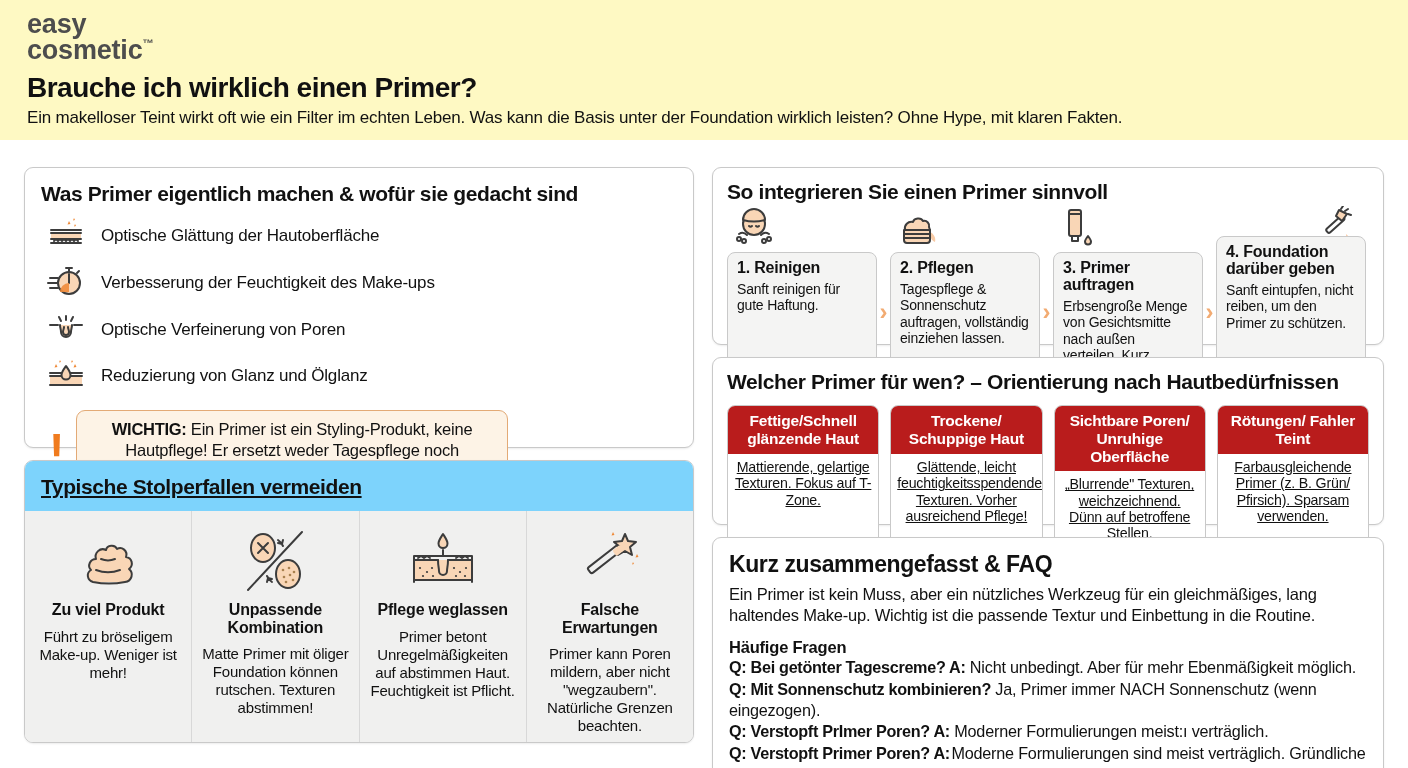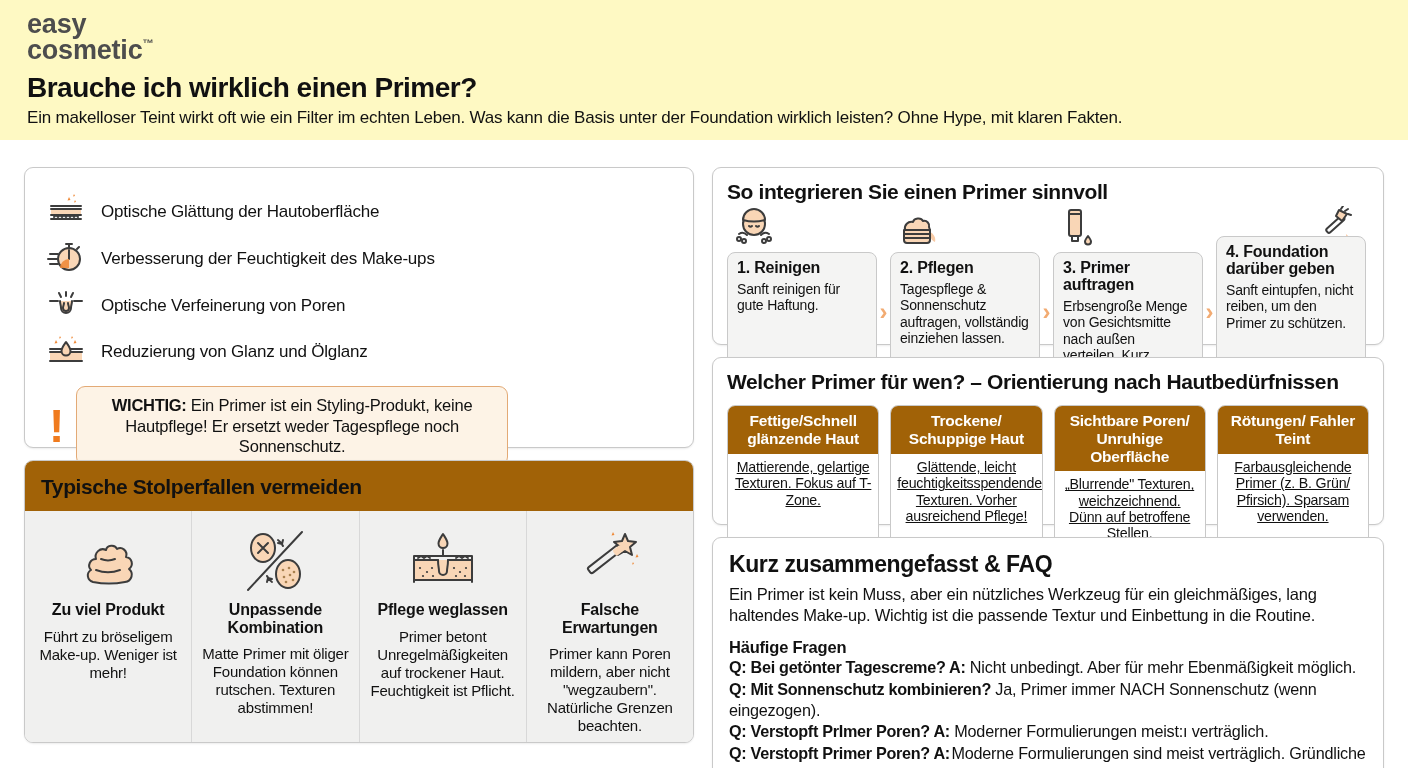--- a/index.html
+++ b/index.html
@@ -33,21 +33,21 @@
   .benefit-label { font-size:17px; }
   .warning-wrap { display:flex; align-items:center; gap:12px; margin-top:14px; padding-left:8px; }
   .warning-bang { color:#f07b1e; font-size:46px; font-weight:bold; line-height:0.8; }
   .warning-box {
     background:#fdf3e6; border:1.5px solid #e3aa76; border-radius:9px;
     padding:8px 14px; font-size:16.5px; text-align:center; width:432px; line-height:1.25;
   }
   .warning-box b { letter-spacing:-0.3px; }
   
   .pitfalls { height:283px; display:flex; flex-direction:column; overflow:hidden; }
-  .pitfalls-head { padding:14px 16px 12px 16px; background:#a16207; }
+  .pitfalls-head { padding:14px 16px 12px 16px; background:#7dd3fc;text-decoration:underline; }
   .pitfalls-body { flex:1; background:#f0f0ef; display:flex; }
   .pitfall-col { flex:1; padding:14px 10px; text-align:center; display:flex; flex-direction:column; align-items:center; }
   .pitfall-col + .pitfall-col { border-left:1px solid #d8d8d8; }
   .pitfall-icon { height:72px; display:flex; align-items:center; justify-content:center; }
   .pitfall-title { font-weight:bold; font-size:16px; margin-top:4px; line-height:1.1; }
   .pitfall-text { font-size:15px; margin-top:9px; line-height:1.2; }
   
   .steps { padding:12px 14px 14px 14px; height:178px; }
   .steps-row { display:flex; align-items:stretch; margin-top:2px; }
   .step { width:150px; display:flex; flex-direction:column; }
@@ -60,21 +60,21 @@
   .step:last-child .step-box { margin-top:-12px; }
   .step-title { font-weight:bold; font-size:16px; line-height:1.05; margin-bottom:4px; }
   .step-text { font-size:14px; line-height:1.18; }
   .step-arrow { width:13px; display:flex; align-items:center; justify-content:center;
     color:#f2ab72; font-size:24px; font-weight:bold; padding-top:30px; }
   
   .skintypes { padding:12px 14px 14px 14px; height:168px; }
   .types-row { display:flex; gap:11px; margin-top:11px; }
   .type-card { flex:1; border:1px solid #c9c9c9; border-radius:8px; overflow:hidden; background:#fff;
     display:flex; flex-direction:column; }
-  .type-head { background:#a16207; color:#fff; font-weight:bold; font-size:15.5px;
+  .type-head { background:#b91c1c; color:#fff; font-weight:bold; font-size:15.5px;
     text-align:center; padding:6px 4px; line-height:1.15; min-height:48px;
     display:flex; align-items:center; justify-content:center; }
   .type-body { font-size:14.2px; text-align:center; padding:5px 6px 7px 6px; line-height:1.15;text-decoration:underline; }
   
   .faq { padding:13px 16px 14px 16px; flex:1; }
   .faq-title { font-size:23px; font-weight:bold; letter-spacing:-0.4px; }
   .faq-intro { font-size:16.5px; margin-top:6px; line-height:1.25; }
   .faq-subhead { font-size:16.5px; font-weight:bold; margin-top:13px; }
   .faq-line { font-size:16.2px; line-height:1.32; }
   .faq-line b { letter-spacing:-0.3px; }
@@ -94,20 +94,21 @@
   </div>
   <div class="page-title">Brauche ich wirklich einen Primer?</div>
   <div class="page-subtitle">Ein makelloser Teint wirkt oft wie ein Filter im echten Leben. Was kann die Basis unter der Foundation wirklich leisten? Ohne Hype, mit klaren Fakten.</div>
 </div>
 
 <div class="main">
 
   <div class="col-left">
 
     <div class="card benefits">
+      <div class="card-title">Was Primer eigentlich machen &amp; wofür sie gedacht sind</div>
       <div class="benefit-list">
         <div class="benefit-row">
           <span>
             <svg width="38" height="36" viewBox="0 0 38 36">
               <path class="orange" d="M22 5l1.5 3-3 .5zM27 2l1 2-2 .5zM28 8l1 2-2 .5z"></path>
               <rect class="peach" x="4" y="17" width="30" height="6" rx="1"></rect>
               <path class="ink" d="M4 14h30M4 17h30M4 23h30M4 27h30"></path>
               <path class="ink" d="M7 25l2-2 2 2 2-2 2 2 2-2 2 2 2-2 2 2 2-2 2 2 2-2 2 2" stroke-width="1.2"></path>
             </svg>
           </span>
@@ -220,21 +221,21 @@
                   <circle cx="27" cy="48" r="1.1"></circle>
                   <circle cx="48" cy="40" r="1.1"></circle>
                   <circle cx="54" cy="44" r="1.1"></circle>
                   <circle cx="50" cy="48" r="1.1"></circle>
                   <circle cx="60" cy="40" r="1.1"></circle>
                   <circle cx="59" cy="48" r="1.1"></circle>
                 </g>
             </svg>
           </div>
           <div class="pitfall-title">Pflege weglassen</div>
-          <div class="pitfall-text">Primer betont Unregelmäßigkeiten auf trockener Haut. Feuchtigkeit ist Pflicht.</div>
+          <div class="pitfall-text">Primer betont Unregelmäßigkeiten auf abstimmen Haut. Feuchtigkeit ist Pflicht.</div>
         </div>
 
         <div class="pitfall-col">
           <div class="pitfall-icon">
             <svg width="74" height="66" viewBox="0 0 74 66">
               <path class="peach" d="M52 6l3 7 8 1-6 5 2 8-7-4-7 4 2-8-6-5 8-1z"></path>
               <path class="ink" d="M52 6l3 7 8 1-6 5 2 8-7-4-7 4 2-8-6-5 8-1z"></path>
               <rect class="ink" x="12" y="28" width="38" height="7" rx="2" transform="rotate(-38 31 31)" fill="#fff"></rect>
               <rect class="peach" x="40" y="19" width="10" height="7" rx="2" transform="rotate(-38 45 22)"></rect>
               <path class="orange" d="M40 4l1.5 3-3 .5zM64 26l1.5 3-3 .5zM60 34l1 2-2 .5z"></path>

